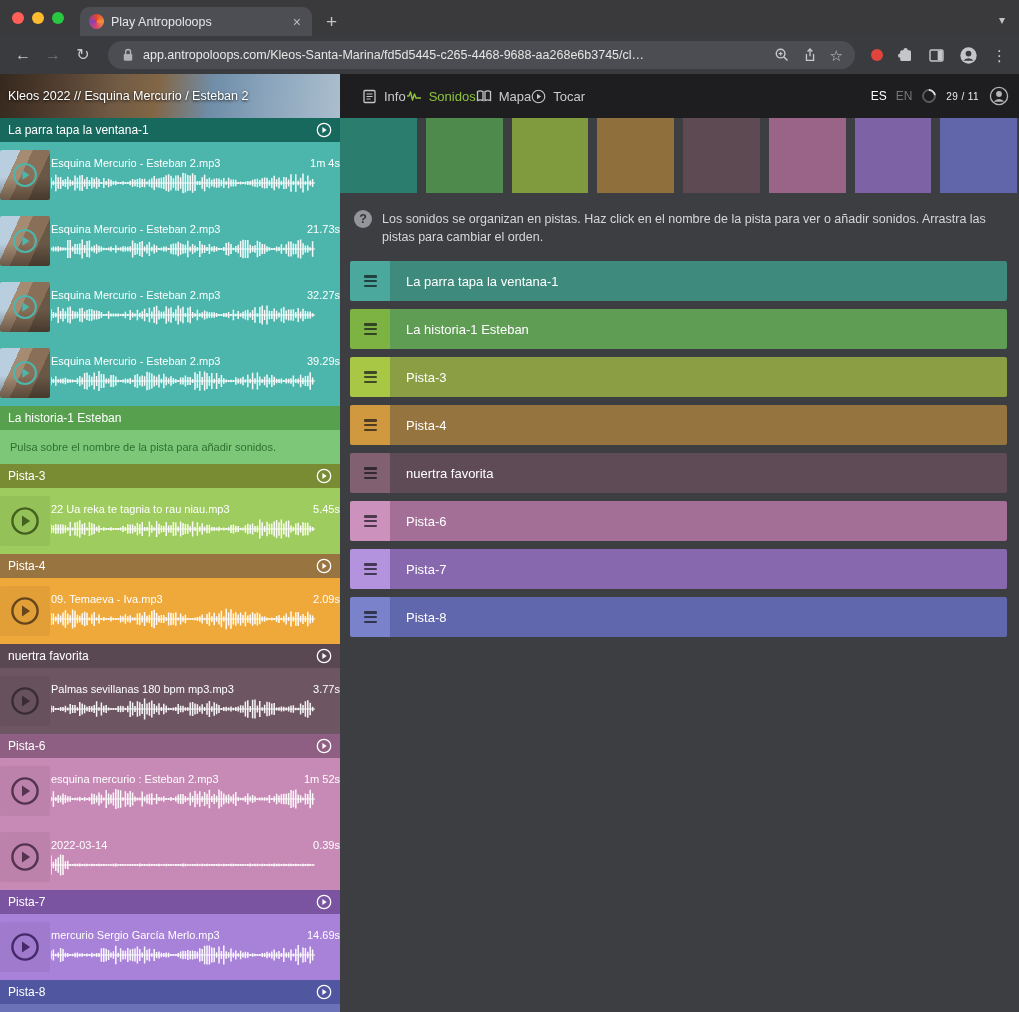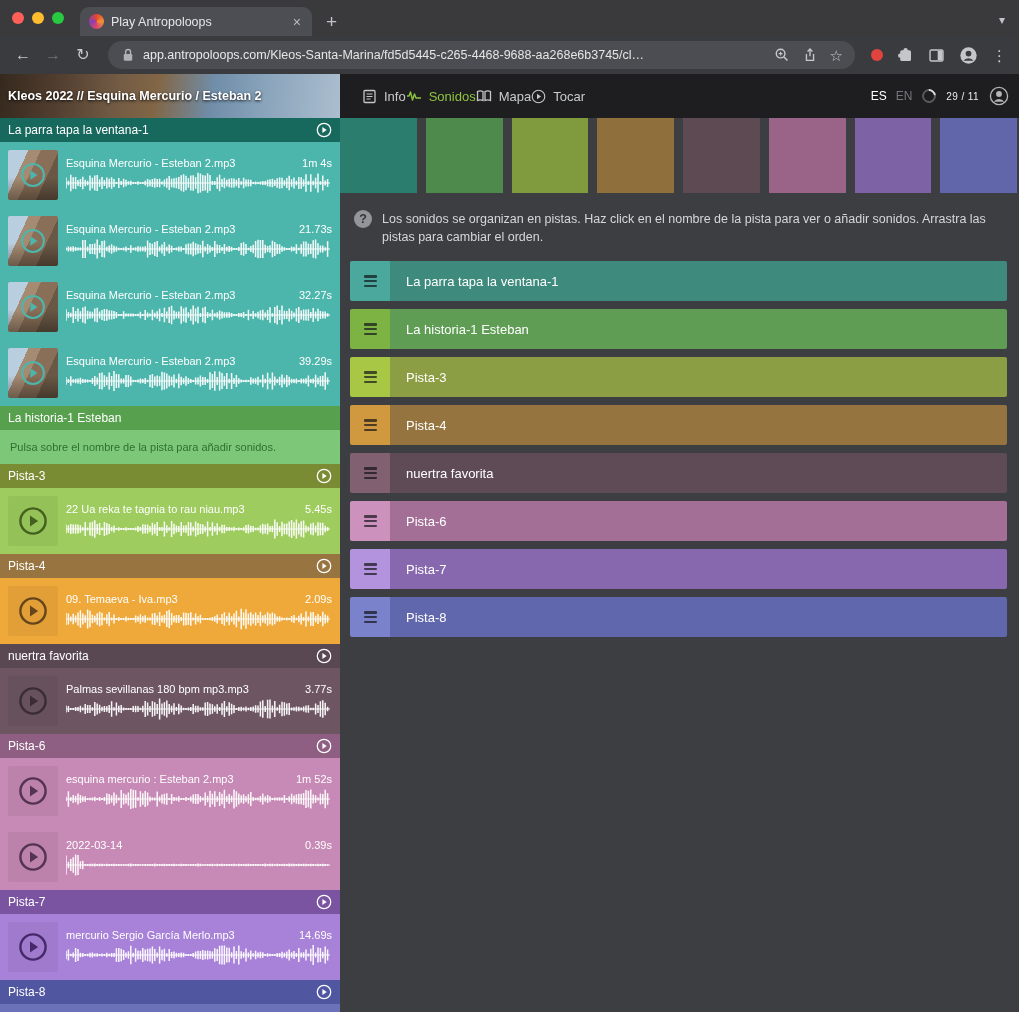--- a/index.html
+++ b/index.html
@@ -28,39 +28,39 @@
   .star{font-size:15px;color:#c6c8cb;line-height:1}
   .ext{display:flex;align-items:center;gap:14px;margin:0 2px 0 4px}
   .recdot{width:12px;height:12px;border-radius:50%;background:#e1443c}
   .menu-dots{color:#c6c8cb;font-size:15px;line-height:1}
 
   
   .app-header{height:44px;background:#1e1e20;display:flex;align-items:center;position:relative}
   .header-photo{width:340px;height:44px;flex:0 0 340px;position:relative;overflow:hidden;
     background:linear-gradient(100deg,#55412f 0%,#7d5f49 18%,#a08060 34%,#b08a5e 46%,#8fb5d8 62%,#a8c8e4 78%,#c3d8ea 100%)}
   .header-photo::after{content:"";position:absolute;inset:0;background:linear-gradient(90deg,rgba(0,0,0,.38),rgba(0,0,0,.12))}
-  .header-title{position:absolute;z-index:2;left:8px;top:50%;transform:translateY(-50%);color:#fff;font-size:12.5px;font-weight:bold;text-shadow:0 1px 3px rgba(0,0,0,.9);white-space:nowrap}
+  .header-title{position:absolute;z-index:2;left:8px;top:50%;transform:translateY(-50%);color:#fff;font-size:12.5px;font-weight:normal;text-shadow:0 1px 3px rgba(0,0,0,.9);white-space:nowrap}
   .app-nav{display:flex;margin-left:22px;align-items:center}
   .nav-item{display:flex;align-items:center;gap:7px;font-size:13px;color:#c9cbcd}
   .nav-item.active{color:#8fc43e}
   .header-right{position:absolute;right:10px;display:flex;align-items:center;gap:10px}
   .lang{font-size:12px;color:#fff}
   .lang.dim{color:#75777a}
   .loader{width:14px;height:14px;border-radius:50%;border:2.5px solid #5a5a5a;border-top-color:#dedede;transform:rotate(40deg)}
   .counter{font-size:10px;color:#ececec;letter-spacing:.4px;white-space:nowrap}
 
   
   .content{display:flex;height:894px}
   .sidebar{width:340px;flex:0 0 340px;background:#6b72b8;overflow:hidden}
   .main{flex:1;background:#3d3e41;overflow:hidden}
 
   
   .track-header{height:24px;display:flex;align-items:center;justify-content:space-between;padding:0 8px;color:#fff;font-size:12px}
   .track-msg{height:34px;font-size:11px;display:flex;align-items:center;padding:0 10px}
-  .clip{display:flex;gap:8px;height:66px;padding:8px;align-items:center}
+  .clip{display:flex;gap:1px;height:66px;align-items:center}
   .thumb{width:50px;height:50px;flex:0 0 50px;border-radius:2px;display:flex;align-items:center;justify-content:center;
     background:linear-gradient(180deg,rgba(0,0,0,0) 55%,rgba(0,0,0,.35) 100%),
                linear-gradient(115deg,#b9cede 0 28%,#a58b72 28% 45%,#8a6f58 45% 70%,#6a5846 70%)}
   .clip-playbox{width:50px;height:50px;flex:0 0 50px;display:flex;align-items:center;justify-content:center;background:rgba(0,0,0,.05);border-radius:2px}
   .clip-body{flex:1;display:flex;flex-direction:column;gap:3px;min-width:0}
   .clip-top{display:flex;justify-content:space-between;align-items:baseline;font-size:11px;color:#fff}
   .clip-title{white-space:nowrap;overflow:hidden;text-overflow:ellipsis;padding-right:6px}
   .clip-duration{flex:0 0 auto}
   .wave-wrap{height:22px;opacity:.95}
 

